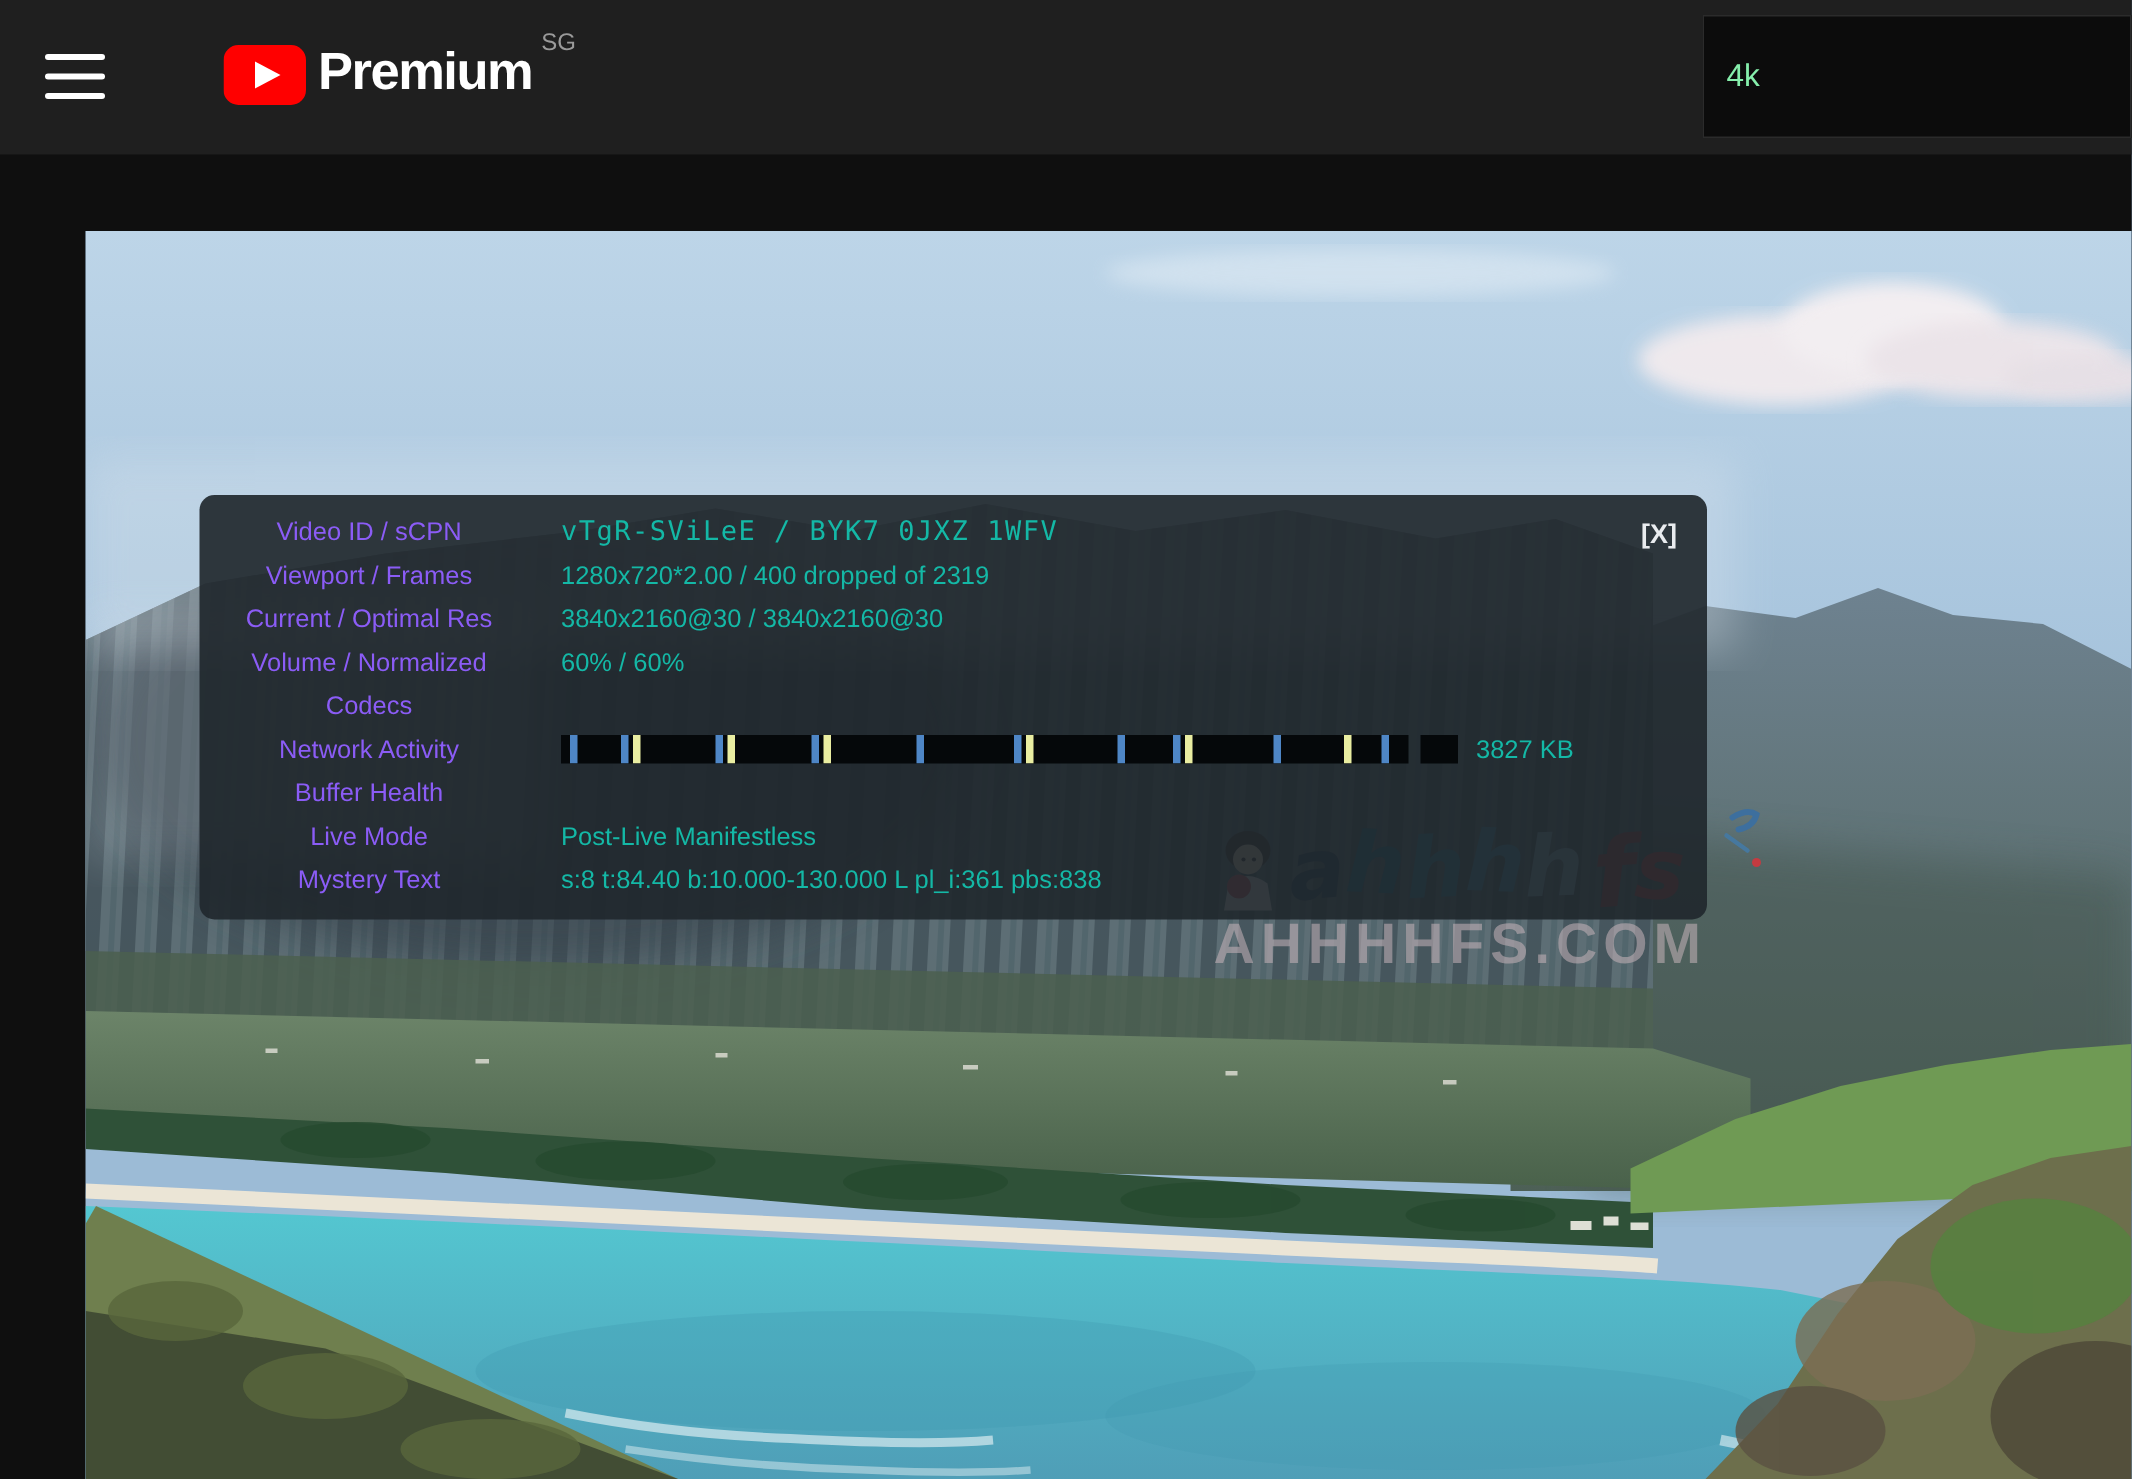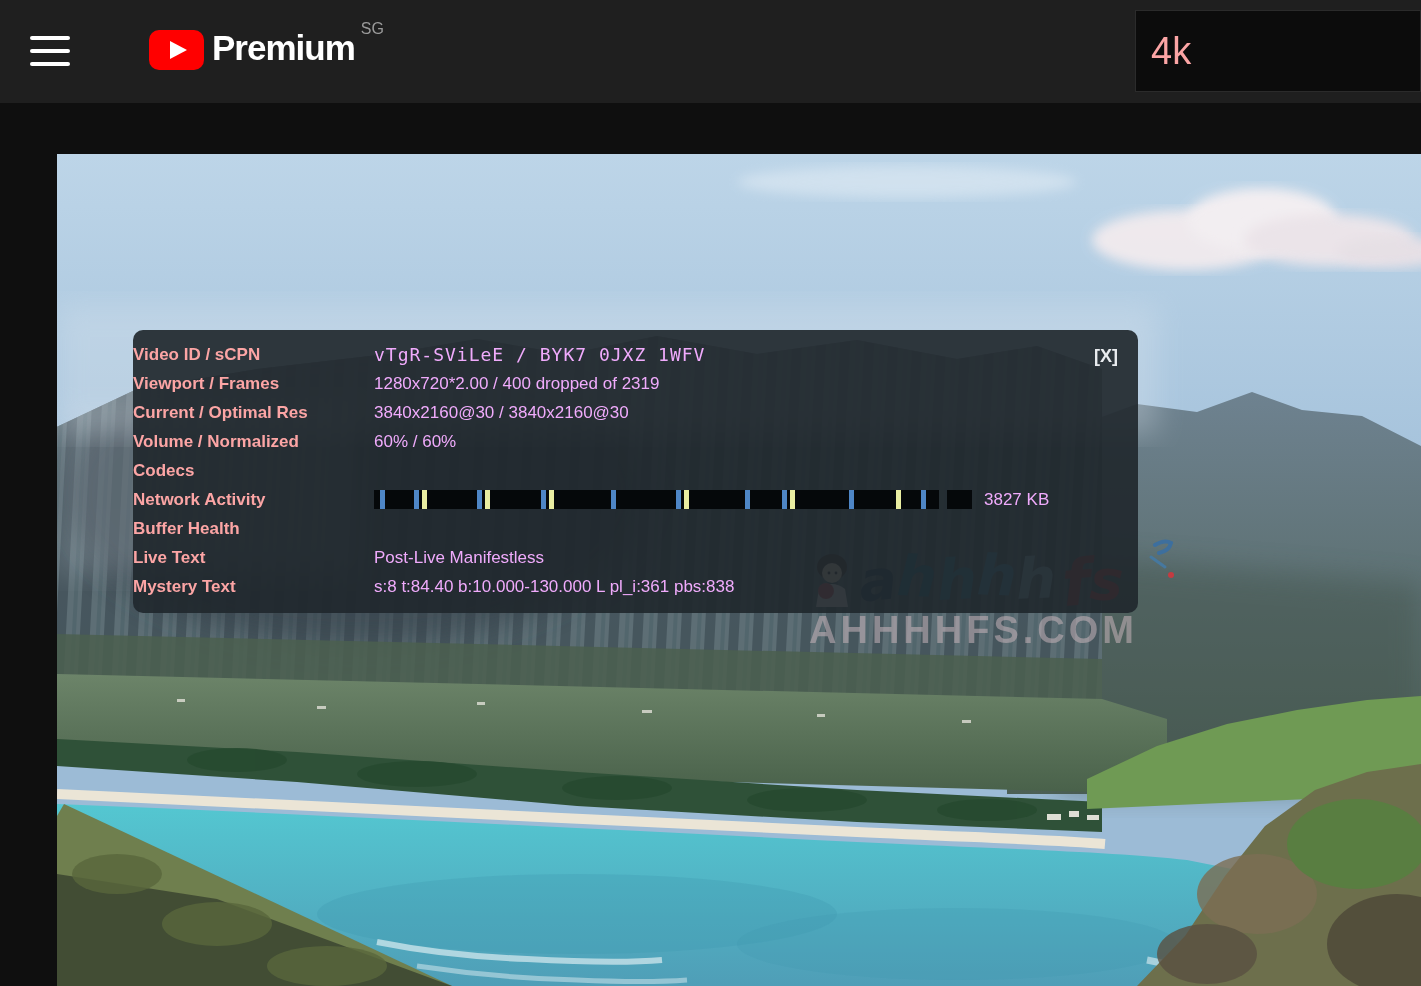--- a/index.html
+++ b/index.html
@@ -10,21 +10,21 @@
   .hamburger span{position:absolute;left:0;width:40px;height:4px;background:#fff;border-radius:2px;}
   .hamburger span:nth-child(1){top:1px;}
   .hamburger span:nth-child(2){top:14px;}
   .hamburger span:nth-child(3){top:27px;}
   .logo{position:absolute;left:121px;top:28px;display:flex;align-items:flex-start;cursor:pointer;margin-left:28px;}
   .logo-badge{width:55px;height:40px;margin-top:2px;}
   .brand{color:#fff;font-size:35px;font-weight:700;letter-spacing:-1px;margin-left:8px;line-height:40px;}
   .region{color:#9a9a9a;font-size:16px;font-weight:400;margin-left:6px;margin-top:-8px;}
   .searchbox{position:absolute;left:1135px;top:10px;right:0;height:80px;background:#0c0c0c;
              border:1px solid #2b2b2b;display:flex;align-items:center;}
-  .searchbox input{background:transparent;border:none;outline:none;color:#fca5a5;font-size:38px;
+  .searchbox input{background:transparent;border:none;outline:none;color:#86efac;font-size:21px;
                    padding-left:15px;width:100%;font-family:"Liberation Sans",sans-serif;}
   
   .video{position:absolute;left:57px;top:154px;width:1364px;height:832px;overflow:hidden;background:#9cbbd6;}
   .video svg.scene{position:absolute;left:0;top:0;}
   
   .wm{position:absolute;left:752px;top:383px;display:flex;align-items:flex-end;pointer-events:none;}
   .wm-char{width:46px;height:58px;margin-right:4px;}
   .wm-word{display:flex;align-items:flex-end;font-family:"DejaVu Sans",sans-serif;
            font-weight:700;font-style:italic;font-size:56px;line-height:1;}
   .wm-word b{display:inline-block;font-weight:700;}
@@ -35,22 +35,22 @@
   .wm-word b:nth-child(5){color:#8fb9cd;transform:translateY(-2px) rotate(-2deg);}
   .wm-word b:nth-child(6){color:#b5343c;font-size:64px;transform:translateY(6px) rotate(-4deg);margin-left:6px;}
   .wm-word b:nth-child(7){color:#d4323a;transform:rotate(3deg);}
   .wm-deco{width:52px;height:46px;margin-left:2px;margin-bottom:26px;}
   .wm-url{position:absolute;left:752px;top:455px;font-size:38px;font-weight:700;letter-spacing:4px;
           color:rgba(198,180,186,0.55);pointer-events:none;font-family:"Liberation Sans",sans-serif;}
   
   .stats{position:absolute;left:76px;top:176px;width:1005px;background:rgba(33,40,46,0.92);
          border-radius:10px;padding:10px 0 12px 0;color:#f1f1f1;}
   .srow{display:flex;align-items:center;height:29px;font-size:17px;white-space:nowrap;}
-  .srow .lbl{flex:0 0 226px;text-align:left;font-weight:700;color:#fca5a5;padding-right:15px;}
-  .srow .val{color:#f0abfc;}
+  .srow .lbl{flex:0 0 226px;text-align:center;font-weight:400;color:#8b5cf6;padding-right:15px;}
+  .srow .val{color:#14b8a6;}
   .srow .val.mono{font-family:"DejaVu Sans Mono",monospace;font-size:18px;letter-spacing:1px;}
   .barcell{display:flex;align-items:center;gap:12px;}
   .bar{display:flex;width:598px;height:19px;}
   .bar .main{position:relative;width:565px;height:100%;overflow:hidden;}
   .bar .gap{width:8px;height:100%;}
   .bar .tail{width:25px;height:100%;}
   .bar-conn .main{background:linear-gradient(180deg,#4f98d0 0 62%,#1f2d6f 62% 100%);}
   .bar-conn .tail{background:linear-gradient(180deg,#4f98d0 0 72%,#1f2d6f 72% 100%);}
   .bar-net .main,.bar-net .tail{background:#05080a;}
   .bar-net .main i{position:absolute;top:0;bottom:0;width:5px;}
@@ -275,21 +275,21 @@
         </span>
         <span class="val">3827 KB</span>
       </span>
     </div>
 
     <div class="srow">
       <span class="lbl">Buffer Health</span>
     </div>
 
     <div class="srow">
-      <span class="lbl">Live Text</span>
+      <span class="lbl">Live Mode</span>
       <span class="val">Post-Live Manifestless</span>
     </div>
     <div class="srow">
       <span class="lbl">Mystery Text</span>
       <span class="val">s:8 t:84.40 b:10.000-130.000 L pl_i:361 pbs:838</span>
     </div>
   </div>
 </div>
 
 </body></html>

